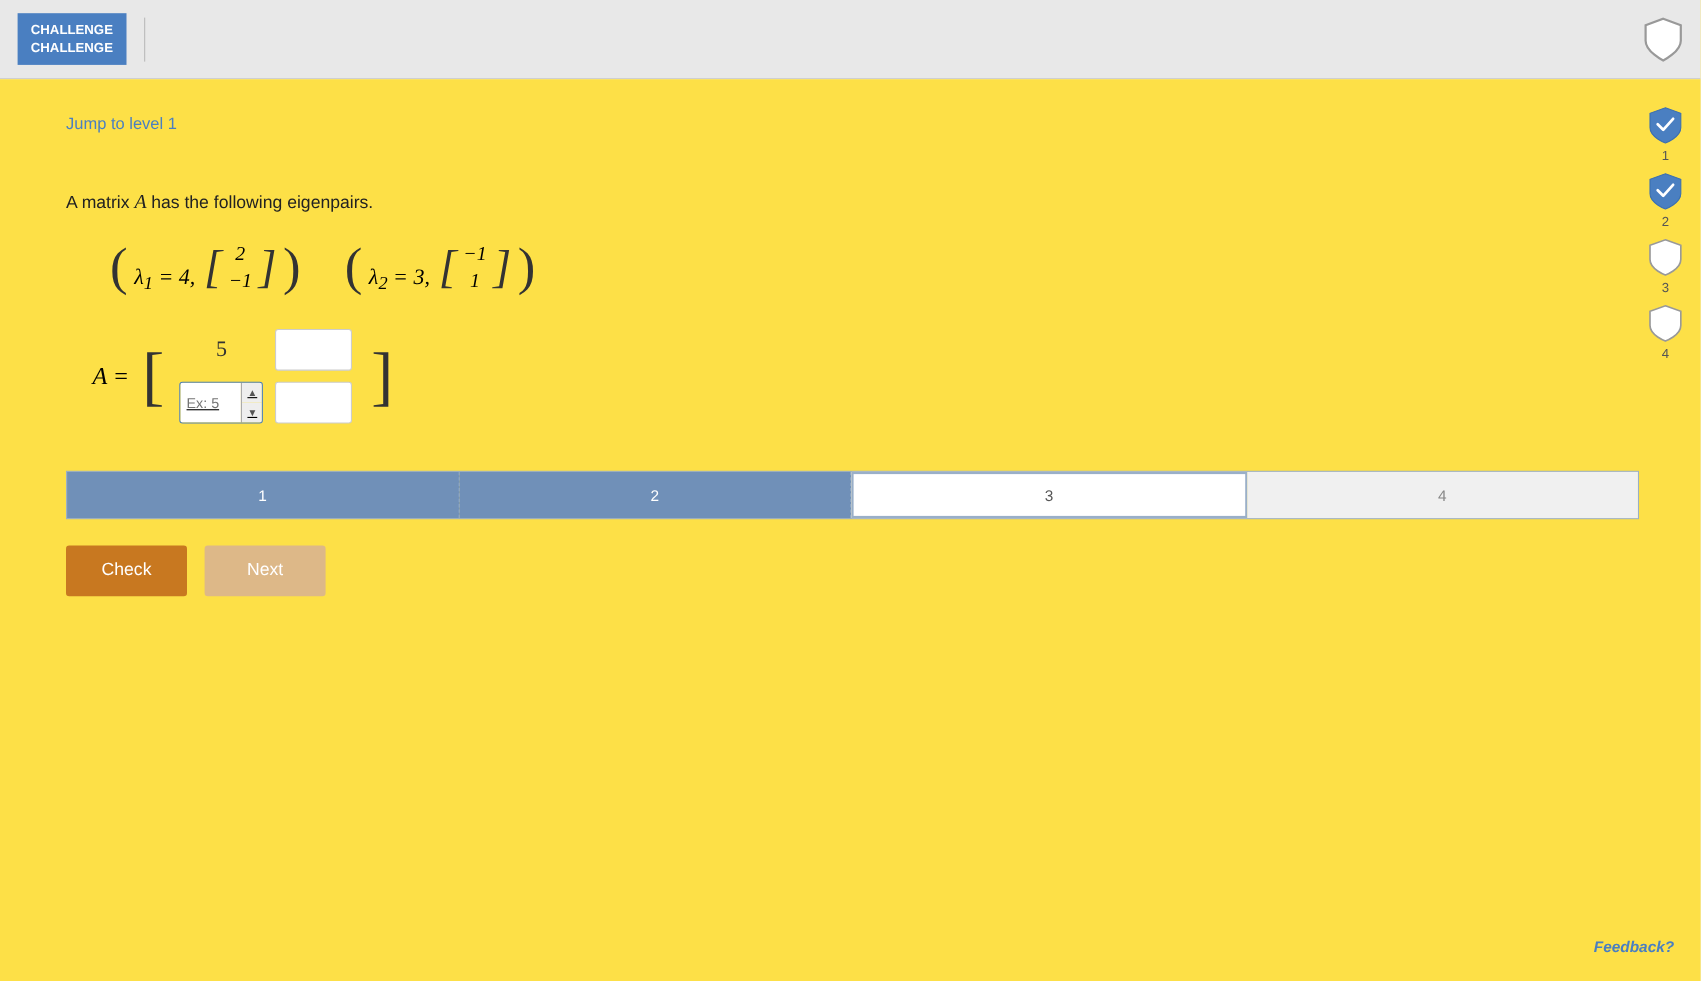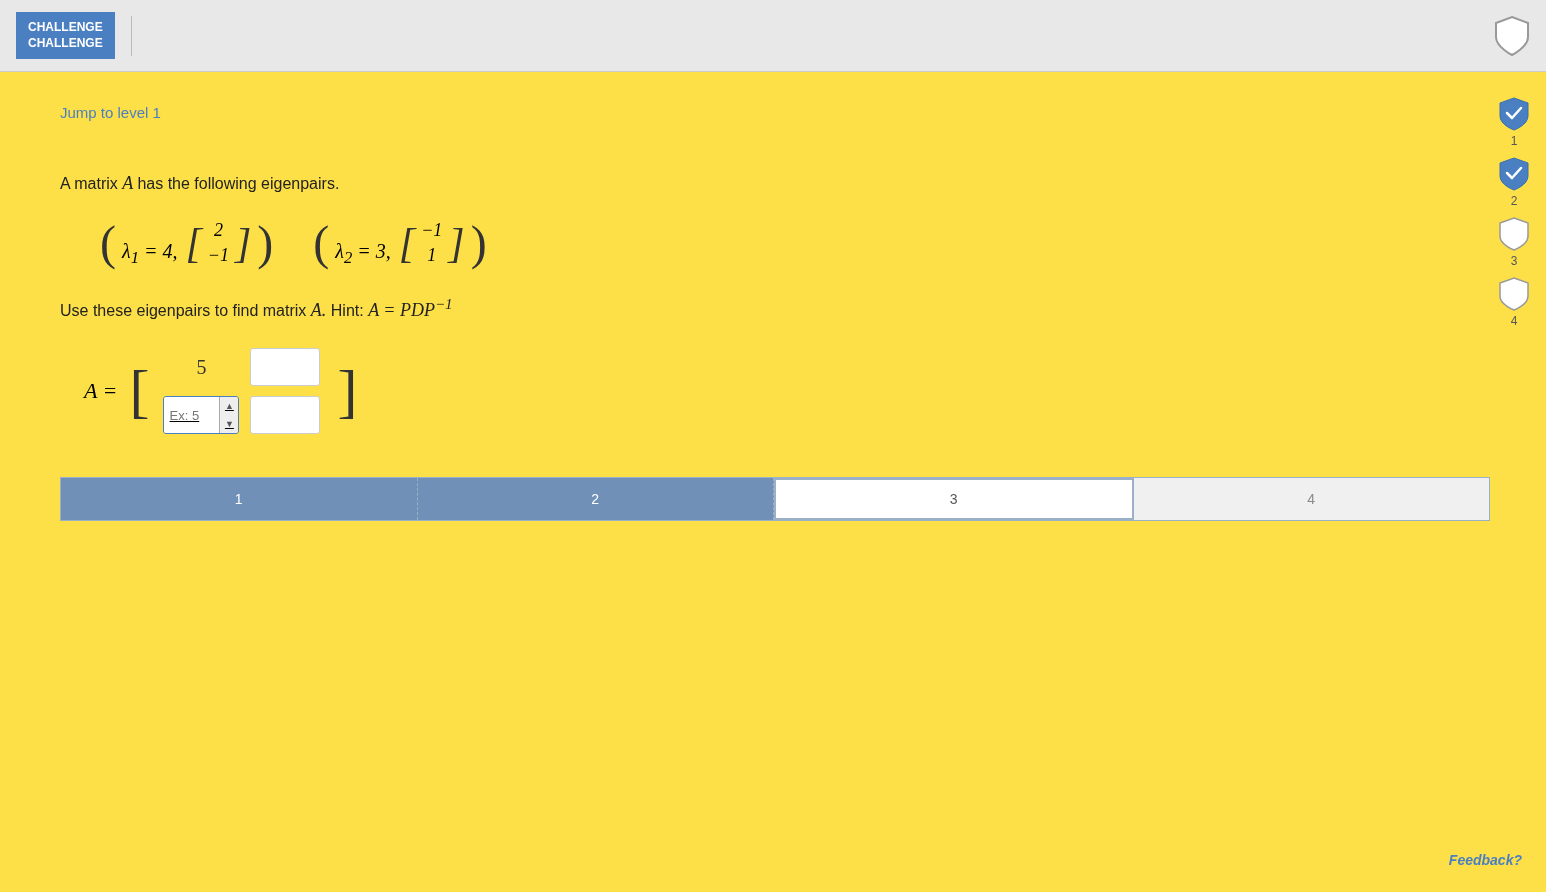--- a/index.html
+++ b/index.html
@@ -390,26 +390,20 @@
             <span>1</span>
           </div>
           <span class="bracket">]</span>
         </div>
       </div>
       <span class="paren">)</span>
     </div>
   </div>
 
   
-  <div class="hint-text">
-    <span>Use these eigenpairs to find matrix</span>
-    <span class="hint-math"> <i>A</i>. </span>
-    <span>Hint: </span>
-    <span class="hint-math"><i>A</i> = <i>PDP</i><sup>−1</sup></span>
-  </div>
 
   
   <div class="matrix-answer">
     <span class="matrix-label"><i>A</i> =</span>
     <span class="matrix-bracket-left">[</span>
     <div class="matrix-grid">
 
       <div class="matrix-cell">
         <span class="matrix-cell-value">5</span>
       </div>
@@ -445,20 +439,24 @@
     </div>
     <div class="progress-segment segment-active">
       <span style="color:#555;">3</span>
     </div>
     <div class="progress-segment segment-inactive">
       <span>4</span>
     </div>
   </div>
 
   
+  <div class="buttons-row">
+    <button class="check-btn">Check</button>
+    <button class="next-btn">Next</button>
+  </div>
 
   
   <div class="sidebar">
 
     <div class="sidebar-badge">
       <svg class="badge-shield" viewBox="0 0 32 36" fill="none" xmlns="http://www.w3.org/2000/svg">
         <path d="M16 2 L30 7 L30 20 C30 29 16 34 16 34 C16 34 2 29 2 20 L2 7 Z" fill="#4a7fc1" stroke="#3a6fb1" stroke-width="1"></path>
         <polyline points="9,17 14,22 23,12" stroke="white" stroke-width="2.5" fill="none" stroke-linecap="round" stroke-linejoin="round"></polyline>
       </svg>
       <span class="badge-number">1</span>

